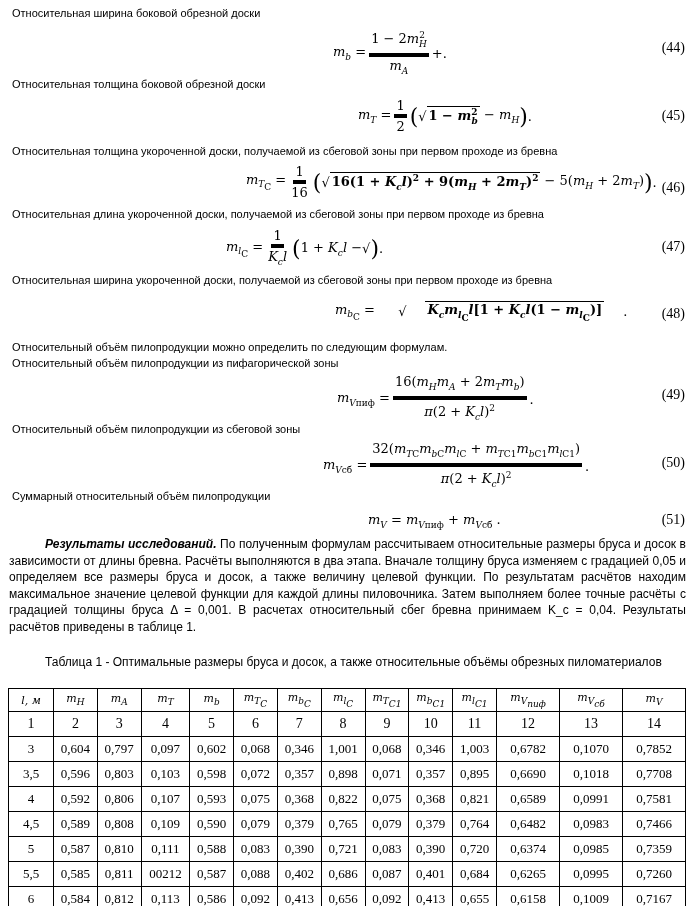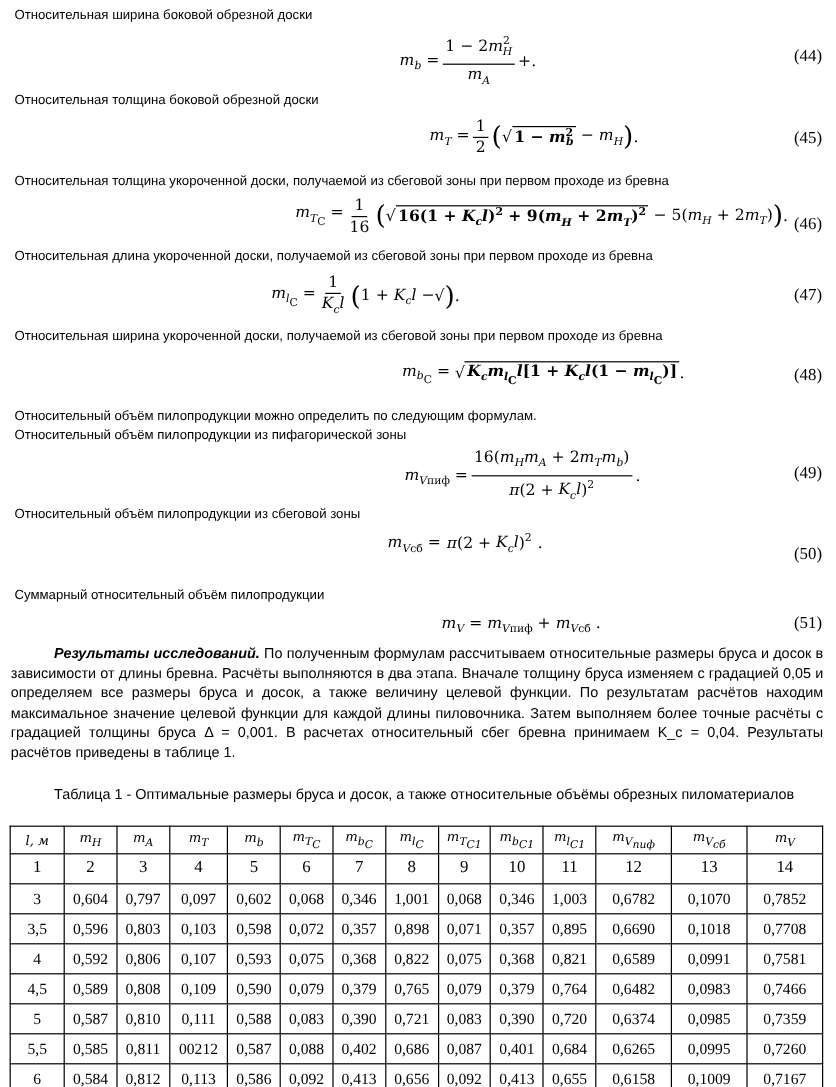--- a/index.html
+++ b/index.html
@@ -1,21 +1,21 @@
 <!DOCTYPE html>
 <html><head>
 <meta charset="utf-8">
 <style>
   html, body { margin: 0; padding: 0; background: #ffffff; }
   body { width: 697px; height: 906px; position: relative; overflow: hidden; color: #000; font-family: "Liberation Sans", sans-serif; }
   .txt { position: absolute; left: 12px; font-size: 11px; line-height: 16px; white-space: nowrap; }
   .formula { position: absolute; font-family: "DejaVu Serif", serif; font-size: 13px; white-space: nowrap; display: flex; align-items: center; }
   .eqnum { position: absolute; right: 12px; font-family: "Liberation Serif", serif; font-size: 14px; }
   .frac { display: inline-flex; flex-direction: column; align-items: center; vertical-align: middle; margin: 0 3px; }
-  .frac .num { padding: 0 2px 1px; border-bottom: 1px solid #000000; line-height: 15px; }
+  .frac .num { padding: 0 2px 1px; border-bottom: 4px solid #000000; line-height: 15px; }
   .frac .den { padding: 1px 2px 0; line-height: 15px; }
   i { font-style: italic; }
   sub, sup { font-size: 9px; }
   .sqrt { border-top: 1px solid #000; padding: 0 2px; font-weight: bold; }
   .para { position: absolute; left: 9px; width: 677px; font-size: 12px; line-height: 16.6px; text-align: justify; }
   .para .indent { display: inline-block; width: 36px; }
   .bold-it { font-weight: bold; font-style: italic; }
   table.results { position: absolute; left: 8px; top: 688px; width: 678px; border-collapse: collapse; font-family: "Liberation Serif", serif; font-size: 13px; }
   table.results td, table.results th { border: 1px solid #000; text-align: center; padding: 0; font-weight: normal; }
   table.results tr.head th { height: 22px; font-family: "DejaVu Serif", serif; font-style: italic; font-size: 11px; }
@@ -78,21 +78,21 @@
     </span>
   <span style="font-size:22px">(</span>
     <span>1 + <i>K<sub>c</sub>l</i> − </span>
     <span>√</span>
     <span style="font-size:22px">)</span>
     <span>.</span>
 </div>
 <div class="eqnum" style="top:239px">(47)</div>
 
 <div class="txt" style="top:272px">Относительная ширина укороченной доски, получаемой из сбеговой зоны при первом проходе из бревна</div>
-<div class="formula" style="left:335px; top:301px;">
+<div class="formula" style="left:335px; top:301px;gap:19px;">
   <span><i>m</i><sub><i>b</i><sub>C</sub></sub> =</span>
   <span>&nbsp;√</span>
     <span class="sqrt"><i>K<sub>c</sub>m</i><sub><i>l</i><sub>C</sub></sub><i>l</i>[1 + <i>K<sub>c</sub>l</i>(1 − <i>m</i><sub><i>l</i><sub>C</sub></sub>)]</span>
     <span>.</span>
 </div>
 <div class="eqnum" style="top:306px">(48)</div>
 
 <div class="txt" style="top:339px">Относительный объём пилопродукции можно определить по следующим формулам.</div>
 <div class="txt" style="top:355px">Относительный объём пилопродукции из пифагорической зоны</div>
 <div class="formula" style="left:337px; top:374px;">
@@ -102,20 +102,21 @@
       <span class="den"><i>π</i>(2 + <i>K<sub>c</sub>l</i>)<sup>2</sup></span>
     </span>
   <span>.</span>
 </div>
 <div class="eqnum" style="top:387px">(49)</div>
 
 <div class="txt" style="top:421px">Относительный объём пилопродукции из сбеговой зоны</div>
 <div class="formula" style="left:323px; top:441px;">
   <span><i>m</i><sub><i>V</i>сб</sub> =</span>
   <span class="frac">
+      <span class="num">32(<i>m</i><sub><i>T</i>C</sub><i>m</i><sub><i>b</i>C</sub><i>m</i><sub><i>l</i>C</sub> + <i>m</i><sub><i>T</i>C1</sub><i>m</i><sub><i>b</i>C1</sub><i>m</i><sub><i>l</i>C1</sub>)</span>
       <span class="den"><i>π</i>(2 + <i>K<sub>c</sub>l</i>)<sup>2</sup></span>
     </span>
   <span>.</span>
 </div>
 <div class="eqnum" style="top:455px">(50)</div>
 
 <div class="txt" style="top:488px">Суммарный относительный объём пилопродукции</div>
 <div class="formula" style="left:368px; top:512px;">
   <span><i>m</i><sub><i>V</i></sub> = <i>m</i><sub><i>V</i>пиф</sub> + <i>m</i><sub><i>V</i>сб</sub> .</span>
 </div>

